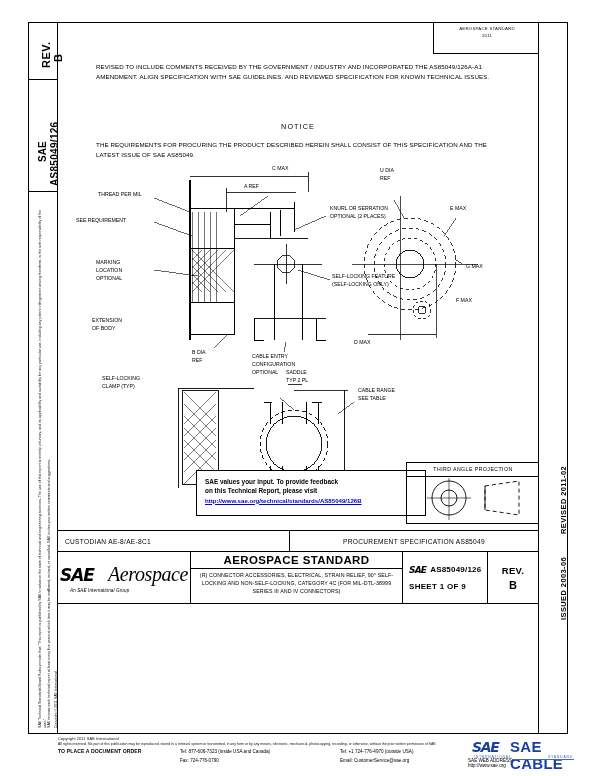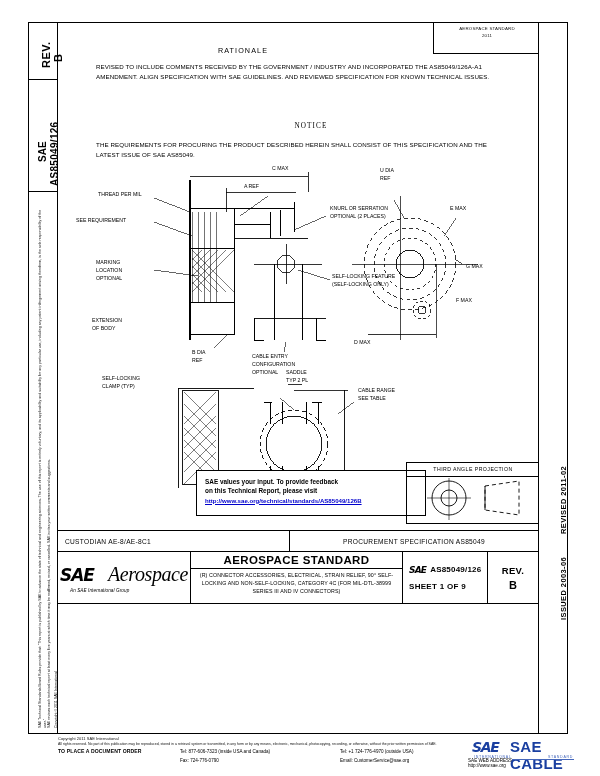--- a/index.html
+++ b/index.html
@@ -53,21 +53,21 @@
   
   .revbox{position:absolute;left:375px;top:0;width:105px;height:32px;
           border-left:1.2px solid #000;border-bottom:1.2px solid #000;
           box-sizing:border-box;}
   .revbox-inner{position:absolute;left:8px;top:4px;width:90px;text-align:center;
                 font-size:4.4px;line-height:1.5;color:#111;letter-spacing:.2px;}
 
   .h-sec{position:absolute;width:100%;text-align:center;
          font-size:7.2px;font-weight:normal;letter-spacing:1.1px;}
   .h-rationale{top:24px;left:-55px;}
-  .h-notice{top:100px;left:13px;font-family:Liberation Serif, serif;}
+  .h-notice{top:100px;left:0;}
 
   .body-p{position:absolute;font-size:6.2px;line-height:1.55;letter-spacing:.1px;
           text-align:left;}
   .p-rationale{left:38px;top:40px;width:412px;}
   .p-notice{left:38px;top:118px;width:412px;}
 
   
   .drawing{position:absolute;left:0px;top:130px;width:480px;height:375px;}
   .dwg-svg{position:absolute;left:0;top:0;}
 
@@ -197,21 +197,20 @@
 
   <div class="content">
 
     <div class="revbox">
       <div class="revbox-inner">
         <div>AEROSPACE STANDARD</div>
         <div>2011</div>
       </div>
     </div>
 
-    <div class="h-sec h-rationale">RATIONALE</div>
     <div class="body-p p-rationale">REVISED TO INCLUDE COMMENTS RECEIVED BY THE GOVERNMENT / INDUSTRY AND INCORPORATED THE AS85049/126A-A1 AMENDMENT. ALIGN SPECIFICATION WITH SAE GUIDELINES. AND REVIEWED SPECIFICATION FOR KNOWN TECHNICAL ISSUES.</div>
 
     <div class="h-sec h-notice">NOTICE</div>
     <div class="body-p p-notice">THE REQUIREMENTS FOR PROCURING THE PRODUCT DESCRIBED HEREIN SHALL CONSIST OF THIS SPECIFICATION AND THE LATEST ISSUE OF SAE AS85049.</div>
 
     <div class="drawing">
       <svg class="dwg-svg" width="480" height="360" viewBox="0 0 480 360">
         <g stroke="#000" fill="none" stroke-width="1" shape-rendering="crispEdges">
 
           <line x1="132" y1="28" x2="132" y2="188" stroke-width="1.1"></line>

